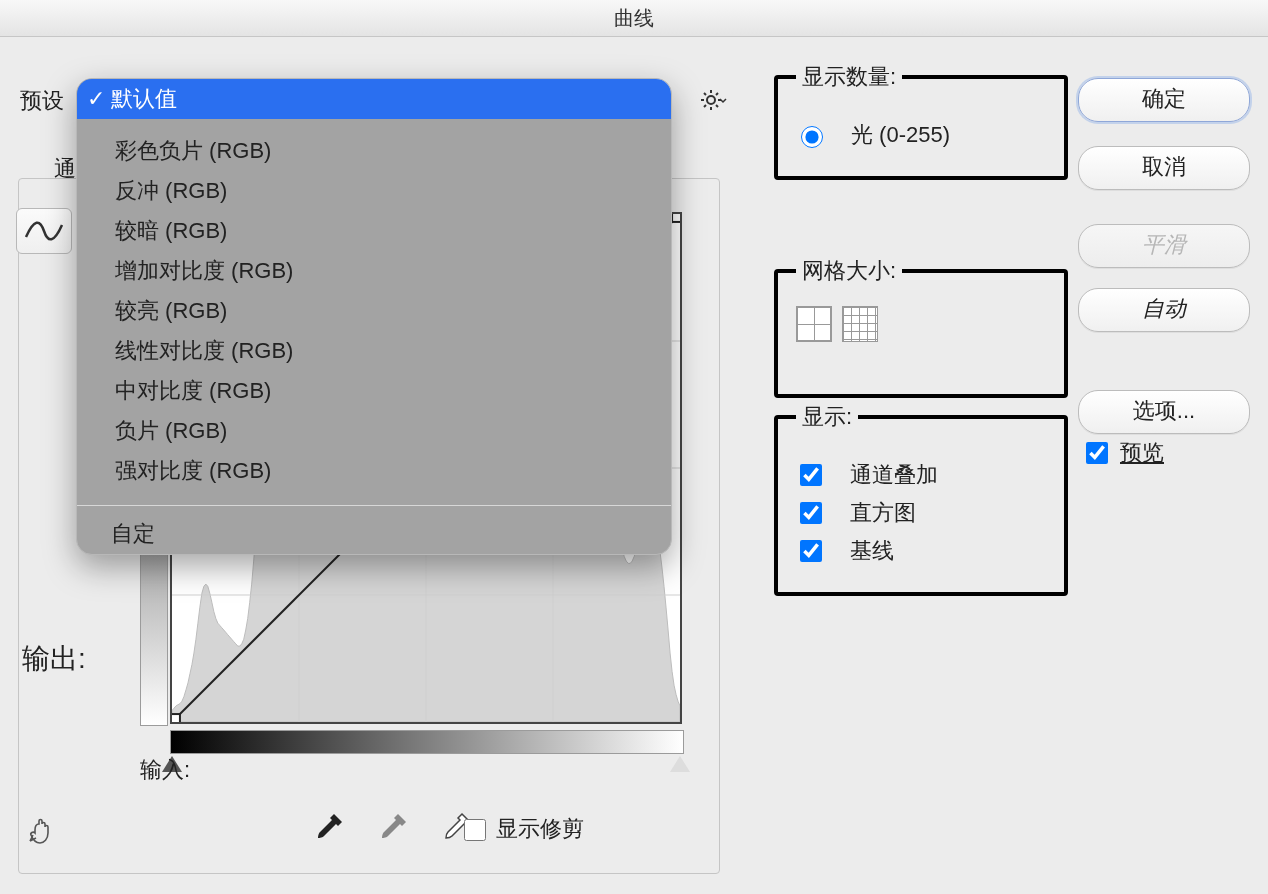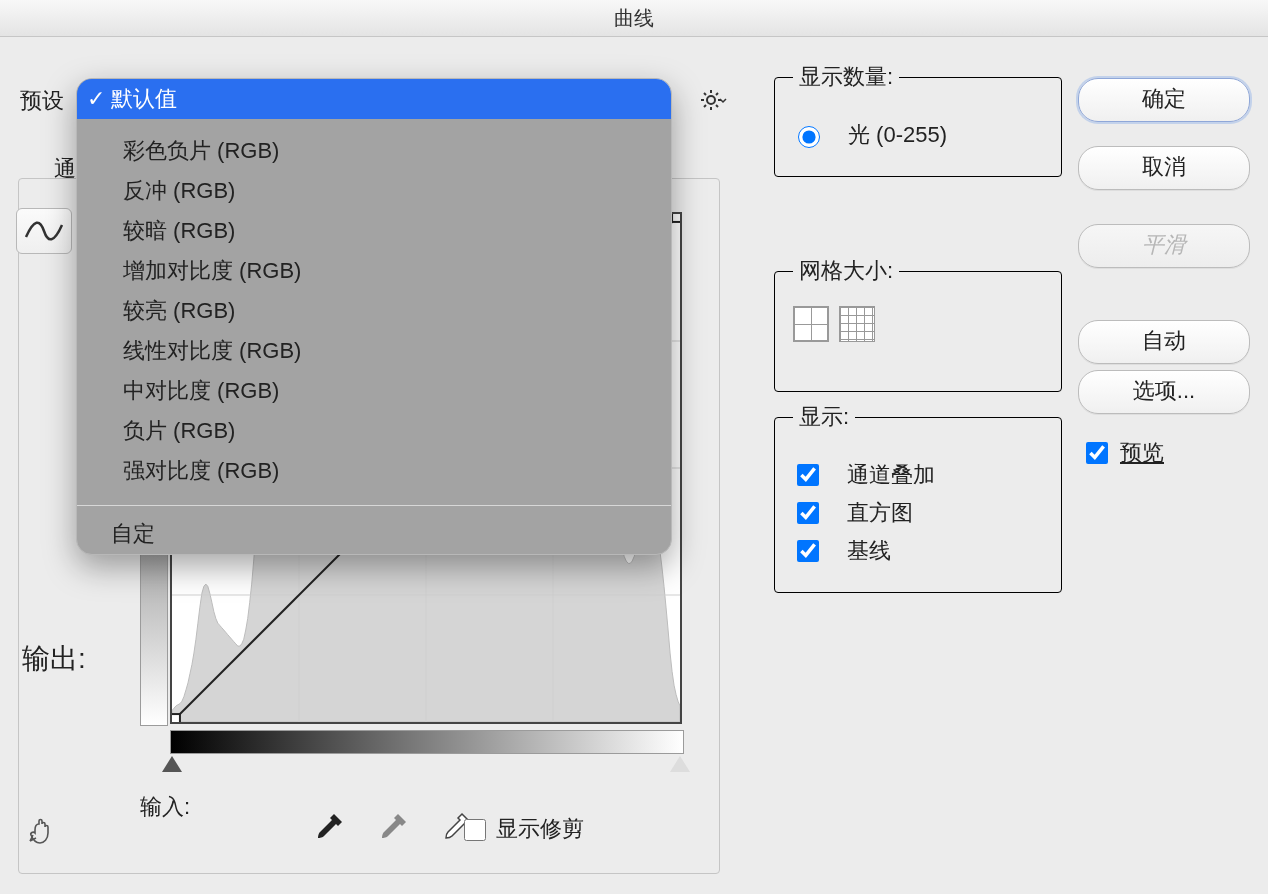--- a/index.html
+++ b/index.html
@@ -112,21 +112,21 @@
     border-left: 10px solid transparent;
     border-right: 10px solid transparent;
     border-bottom: 16px solid #555;
   }
   .tri.black { left: 162px; top: 756px; }
   .tri.white { left: 670px; top: 756px; border-bottom-color: #ddd; }
 
   .input-label {
     position: absolute;
     left: 140px;
-    top: 792px;
+    top: 755px;
     font-size: 22px;
   }
 
   .hand-tool {
     position: absolute;
     left: 22px;
     top: 810px;
     width: 44px;
     height: 40px;
     display: flex;
@@ -168,21 +168,21 @@
     left: 694px;
     top: 84px;
     width: 40px;
     height: 32px;
     display: flex;
     align-items: center;
     justify-content: center;
   }
   fieldset.rbox {
     position: absolute;
-    border: 1px solid #000000;
+    border: 4px solid #000000;
     border-radius: 4px;
     padding: 20px 18px 18px 18px;
     margin: 0;
   }
   fieldset.rbox legend {
     font-size: 22px;
     padding: 0 6px;
     color: #222;
   }
   .rbox .row {
@@ -240,22 +240,22 @@
     line-height: 40px;
     box-shadow: 0 1px 0 rgba(0,0,0,0.06);
   }
   .btn.disabled {
     color: #b6b6b6;
     background: linear-gradient(#f6f6f6,#ededed);
   }
   #btn-ok      { top: 78px;  border-color:#8fa7d8; box-shadow: 0 0 0 2px rgba(70,130,230,0.25);}
   #btn-cancel  { top: 146px; }
   #btn-smooth  { top: 224px; font-style: italic; }
-  #btn-auto    { top: 320px; }
-  #btn-options { top: 370px; text-align: center; }
+  #btn-auto    { top: 288px; font-style: italic; }
+  #btn-options { top: 390px; text-align: center; }
 
   .preview-row {
     position: absolute;
     left: 1082px;
     top: 438px;
     display: flex;
     align-items: center;
     font-size: 22px;
     text-decoration: underline;
   }
@@ -303,21 +303,21 @@
     content: "✓";
     position: absolute;
     left: 10px;
   }
   .dd-sep {
     height: 0;
     border-top: 1px solid #d7d7d7;
     margin: 8px 0;
   }
   .dd-group {
-    padding: 12px 0 6px 12px;
+    padding: 12px 0 6px 4px;
   }
 </style>
 </head>
 <body>
 
 <div class="titlebar">曲线</div>
 
 <div class="panel-border"></div>
 
 <span class="preset-label">预设</span>

